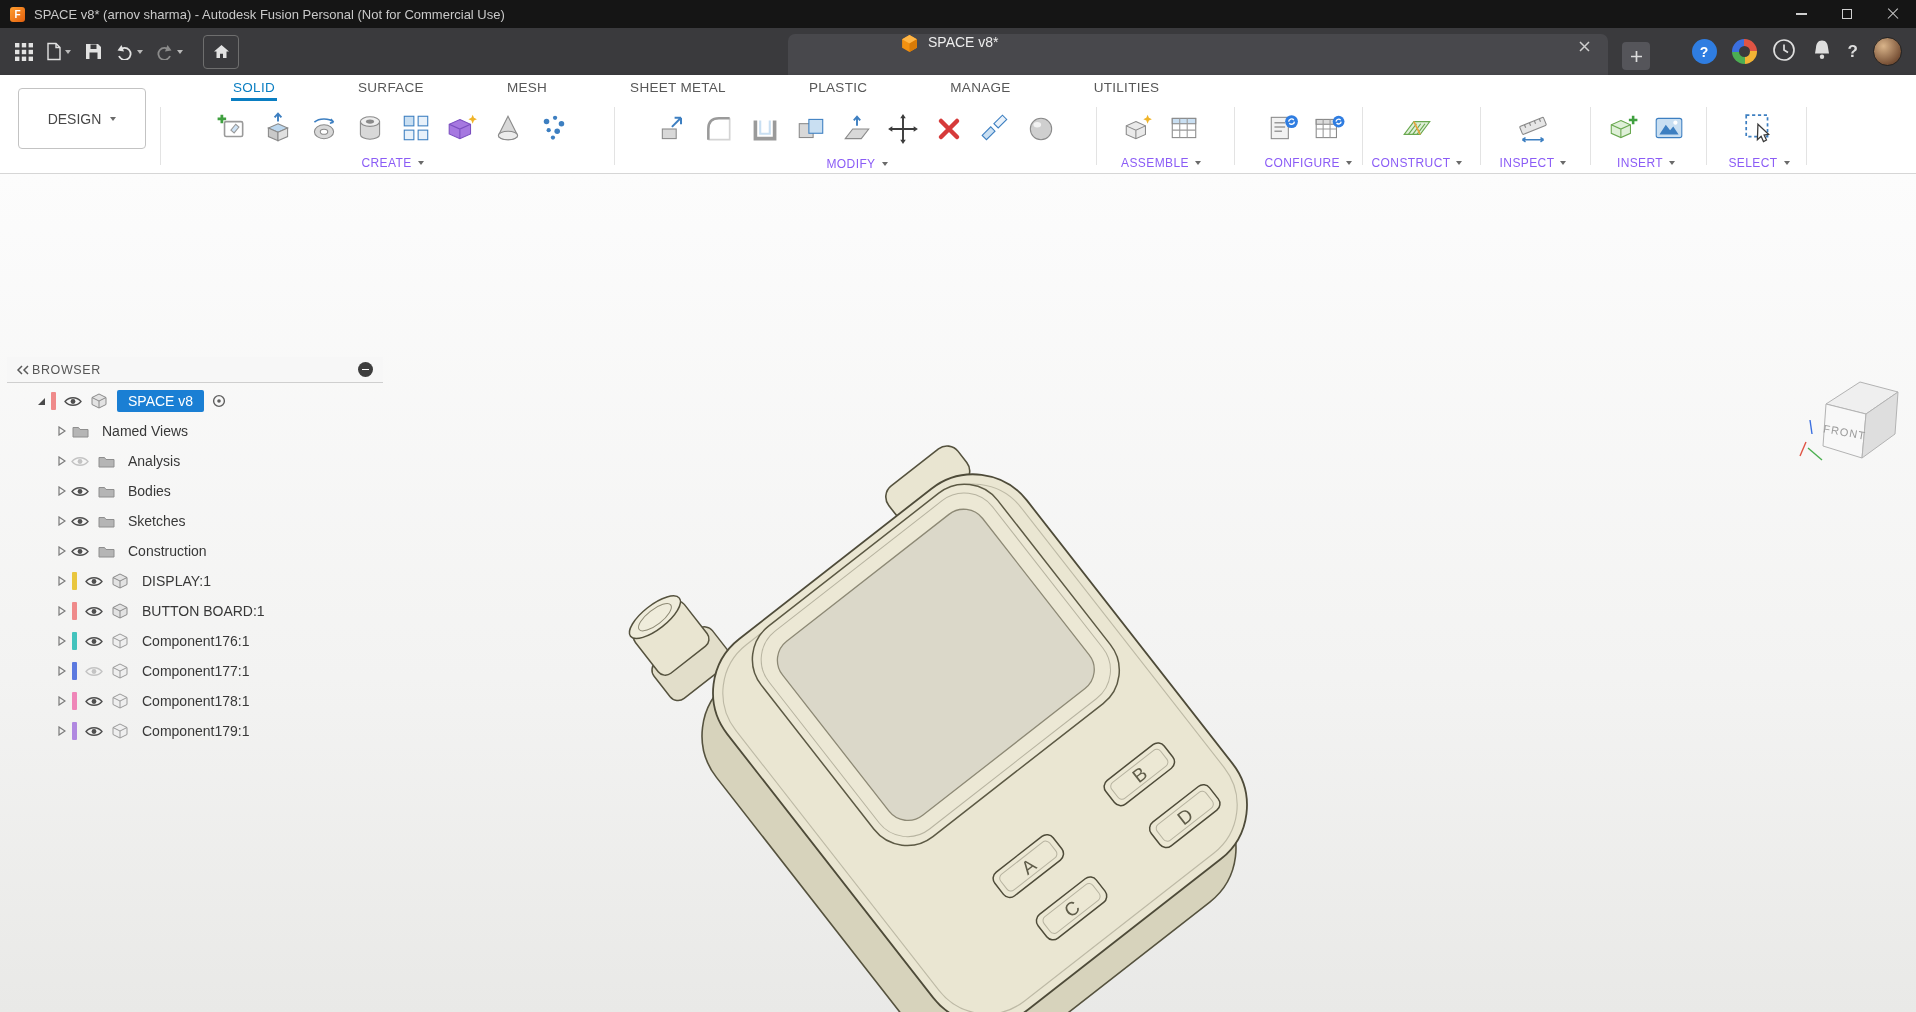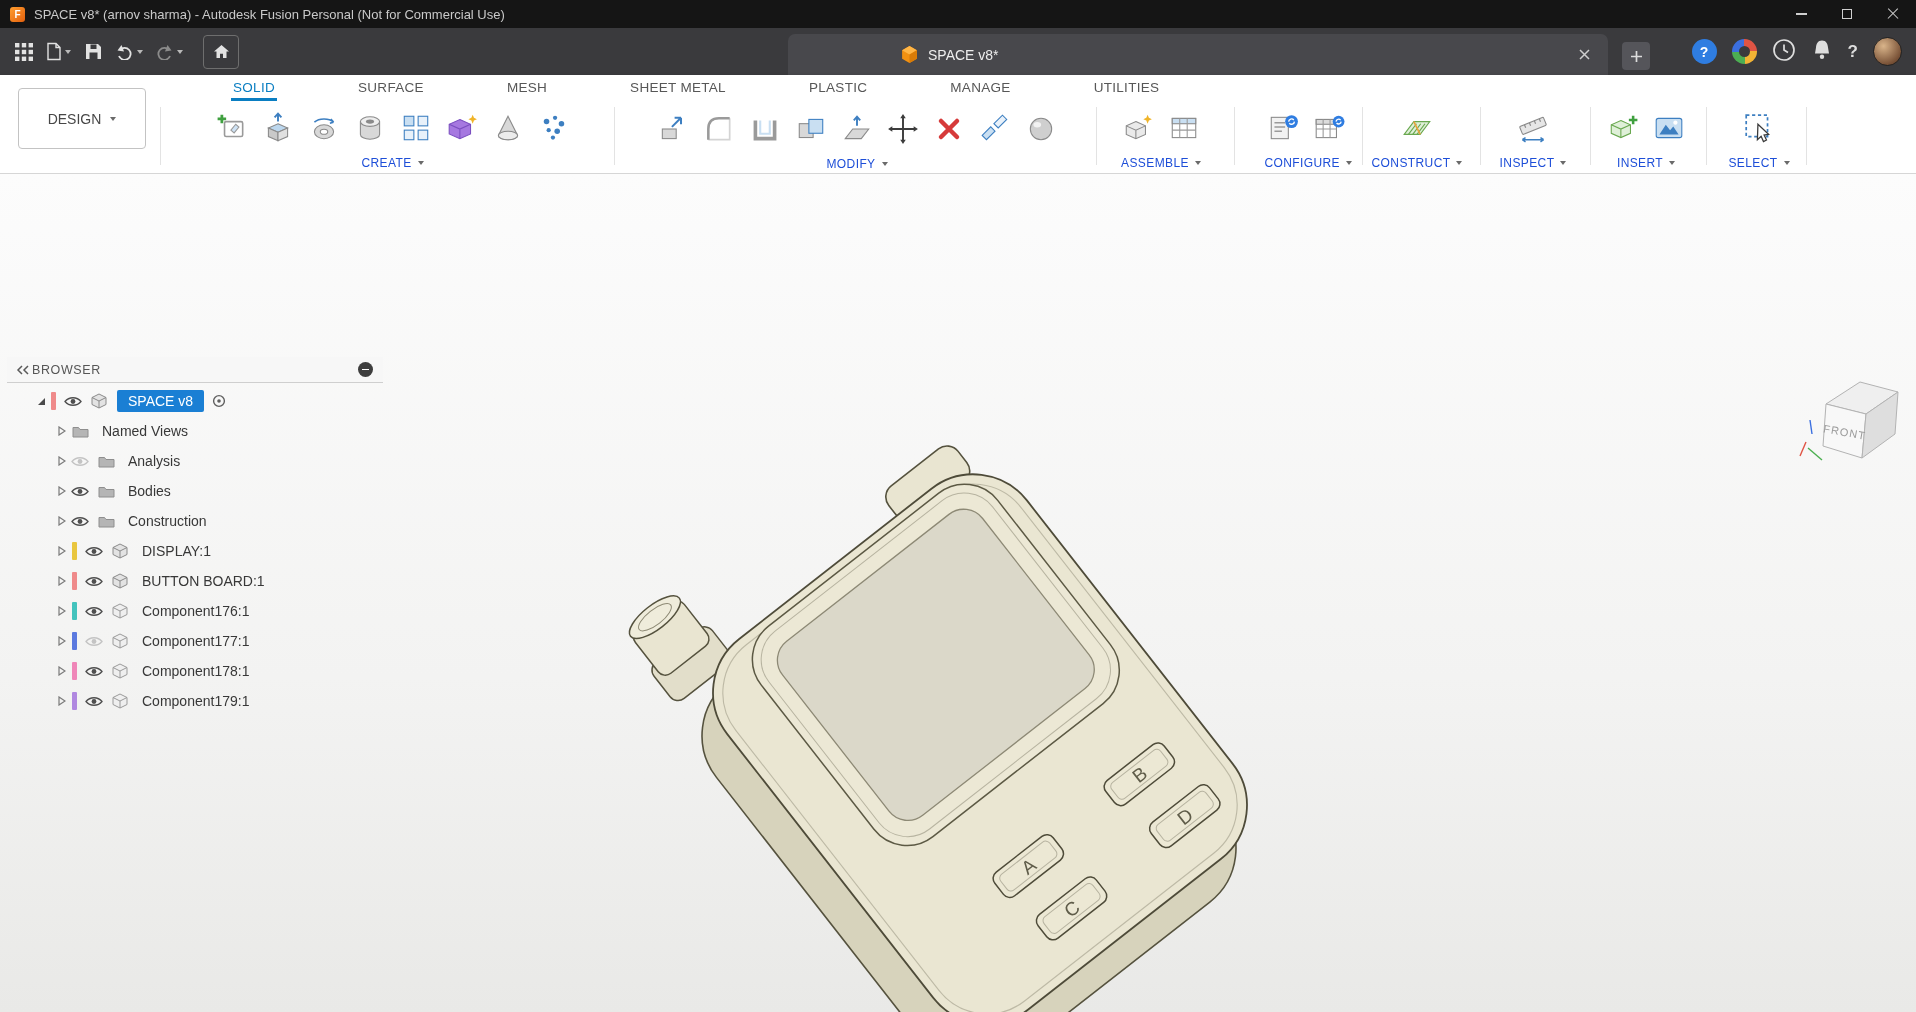--- a/index.html
+++ b/index.html
@@ -18,42 +18,42 @@
   .win-close .x1::before{transform:rotate(45deg);}
   .win-close .x1::after{transform:rotate(-45deg);}
 
   
   .tabbar{position:absolute;top:28px;left:0;right:0;height:47px;background:#3a3a3d;}
   .qat{position:absolute;left:10px;top:0;height:47px;display:flex;align-items:center;gap:4px;}
   .qat-btn{height:34px;min-width:28px;padding:0 4px;display:flex;align-items:center;justify-content:center;gap:3px;border-radius:3px;}
   .caret{width:0;height:0;border-left:3.5px solid transparent;border-right:3.5px solid transparent;border-top:4.5px solid #b9b9b9;display:inline-block;}
   .caret.dark{border-top-color:#6a6a6a;}
   .home-btn{margin-left:12px;width:36px;height:34px;border:1px solid #6e6e6e;border-radius:4px;display:flex;align-items:center;justify-content:center;}
-  .doc-tab{position:absolute;left:788px;top:6px;width:820px;height:41px;background:#48484c;border-radius:7px 7px 0 0;display:flex;align-items:center;padding-left:112px;}
+  .doc-tab{position:absolute;left:788px;top:6px;width:820px;height:41px;background:#48484c;border-radius:7px 7px 0 0;display:flex;align-items:flex-start;padding-left:112px;}
   .doc-tab-label{color:#ededed;font-size:14px;margin-left:9px;}
   .tab-close{margin-left:auto;margin-right:12px;width:24px;height:24px;display:flex;align-items:center;justify-content:center;border-radius:3px;}
   .new-tab-btn{position:absolute;left:1622px;top:14px;width:28px;height:28px;background:#55555a;border-radius:4px;display:flex;align-items:center;justify-content:center;}
   .tb-right{position:absolute;right:14px;top:0;height:47px;display:flex;align-items:center;gap:15px;}
   .round-ic{width:25px;height:25px;border-radius:50%;display:flex;align-items:center;justify-content:center;font-size:14px;font-weight:bold;color:#fff;}
   .assistant{background:#2f7de1;}
   .ext-ring{background:conic-gradient(#e05444 0 25%,#f2b334 25% 50%,#4cae53 50% 75%,#3b6fe0 75% 100%);position:relative;}
   .ext-ring::after{content:"";position:absolute;width:11px;height:11px;border-radius:50%;background:#3a3a3d;}
   .help-glyph{color:#dedede;font-size:17px;font-weight:bold;}
   .avatar{width:29px;height:29px;border-radius:50%;background:radial-gradient(circle at 35% 30%,#d9b48a,#7a5338 70%,#4c2f1d);border:1px solid #222;}
 
   
   .ribbon{position:absolute;top:75px;left:0;right:0;height:99px;background:#ffffff;border-bottom:1px solid #d6d6d6;box-shadow:0 1px 4px rgba(0,0,0,.14);}
   .ribbon-tabs{position:absolute;top:0;left:188px;height:26px;display:flex;gap:36px;align-items:flex-end;}
   .rtab{font-size:13.5px;color:#575757;letter-spacing:.3px;padding:4px 2px 3px;border-bottom:3px solid transparent;margin-left:43px;}
   .rtab.active{color:#0a7ec2;border-bottom-color:#0a7ec2;}
   .design-btn{position:absolute;left:18px;top:13px;width:128px;height:61px;border:1px solid #c3c3c3;border-radius:4px;background:#fff;display:flex;align-items:center;justify-content:center;gap:9px;font-size:14px;color:#474747;}
   .tool-group{position:absolute;top:26px;height:70px;display:flex;flex-direction:column;align-items:center;justify-content:flex-start;}
   .tool-icons{display:flex;align-items:center;height:54px;}
   .tool-btn{width:46px;height:48px;display:flex;align-items:center;justify-content:center;border-radius:3px;}
-  .group-label{display:flex;align-items:center;gap:6px;font-size:12px;color:#1d4ed8;letter-spacing:.4px;margin-top:1px;}
+  .group-label{display:flex;align-items:center;gap:6px;font-size:12px;color:#8b5cf6;letter-spacing:.4px;margin-top:1px;}
   .gdiv{position:absolute;top:32px;height:58px;width:1px;background:#e3e3e3;}
 
   
   .canvas{position:absolute;top:174px;left:0;right:0;bottom:0;background:linear-gradient(180deg,#fcfcfc 0%,#f3f3f2 60%,#e9e9e7 100%);}
 
   
   .browser{position:absolute;left:7px;top:183px;width:376px;}
   .browser-header{height:26px;display:flex;align-items:center;background:rgba(246,246,246,.92);border-bottom:1px solid #cfcfcf;}
   .browser-title{font-size:12.5px;color:#565656;letter-spacing:.6px;margin-left:2px;}
   .collapse-ic{margin-left:9px;display:flex;}
@@ -619,20 +619,39 @@
             </svg>
           </span>
         <span class="ticon">
             <svg width="17" height="13" viewBox="0 0 17 13">
               <path d="M1 2.5 H6.5 L8 4.5 H16 V12 H1 Z" fill="#b5b5b5" stroke="#8e8e8e"></path>
             </svg>
           </span>
         <span class="rlabel">Bodies</span>
       </div>
 
+      <div class="row">
+        <span class="tw">
+            <svg width="8" height="10" viewBox="0 0 8 10">
+              <path d="M1 1 L7 5 L1 9 Z" fill="none" stroke="#7a7a7a" stroke-width="1.2"></path>
+            </svg>
+          </span>
+        <span class="eyew">
+            <svg width="18" height="11" viewBox="0 0 18 11">
+              <path d="M1 5.5 C5 0.5 13 0.5 17 5.5 C13 10.5 5 10.5 1 5.5 Z" fill="none" stroke="#4f4f4f" stroke-width="1.3"></path>
+              <circle cx="9" cy="5.5" r="2.4" fill="#4f4f4f"></circle>
+            </svg>
+          </span>
+        <span class="ticon">
+            <svg width="17" height="13" viewBox="0 0 17 13">
+              <path d="M1 2.5 H6.5 L8 4.5 H16 V12 H1 Z" fill="#b5b5b5" stroke="#8e8e8e"></path>
+            </svg>
+          </span>
+        <span class="rlabel">Sketches</span>
+      </div>
 
       <div class="row">
         <span class="tw">
             <svg width="8" height="10" viewBox="0 0 8 10">
               <path d="M1 1 L7 5 L1 9 Z" fill="none" stroke="#7a7a7a" stroke-width="1.2"></path>
             </svg>
           </span>
         <span class="eyew">
             <svg width="18" height="11" viewBox="0 0 18 11">
               <path d="M1 5.5 C5 0.5 13 0.5 17 5.5 C13 10.5 5 10.5 1 5.5 Z" fill="none" stroke="#4f4f4f" stroke-width="1.3"></path>

